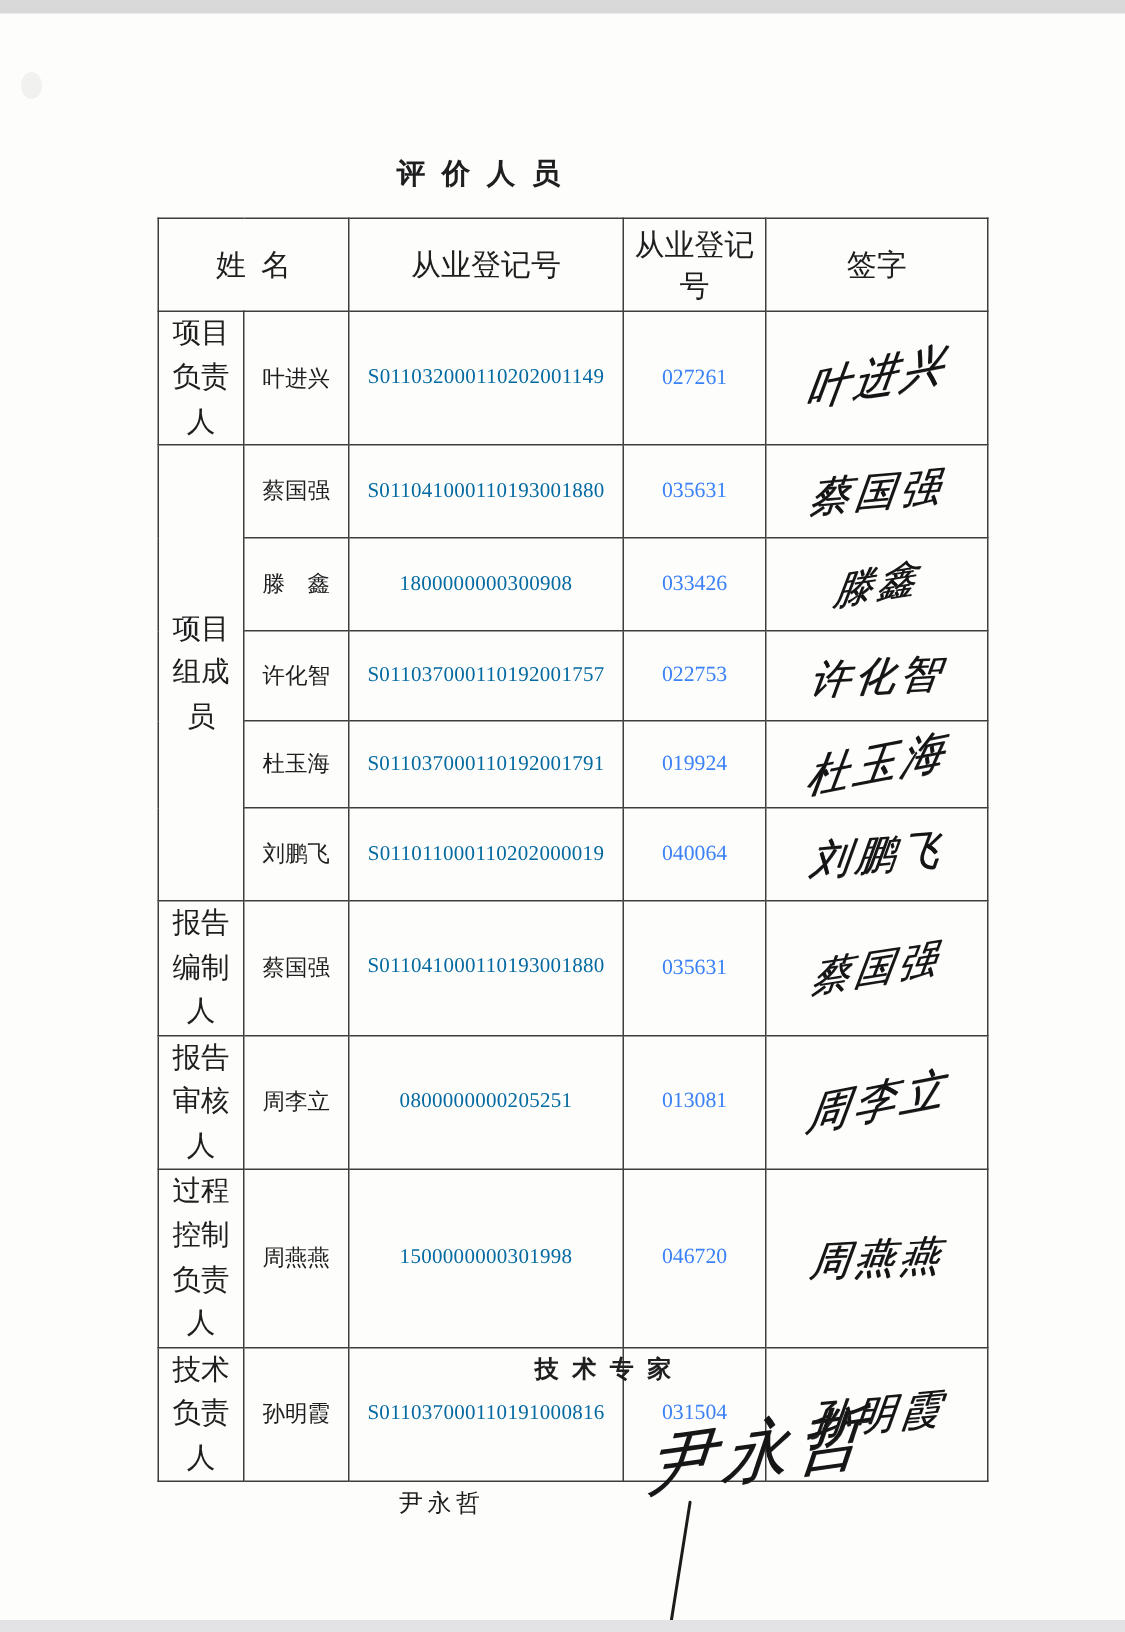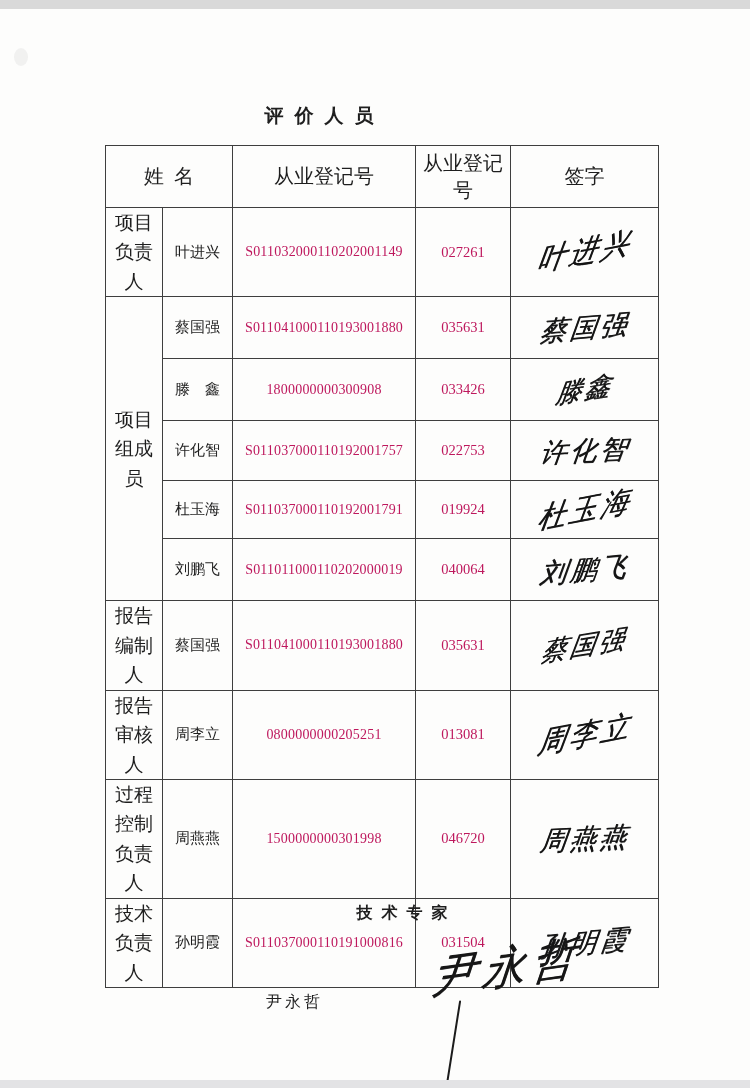--- a/index.html
+++ b/index.html
@@ -19,22 +19,22 @@
   .col-role{width:57px;}
   .col-name{width:70px;}
   .col-cert{width:183px;}
   .col-reg{width:95px;}
   .col-sign{width:148px;}
 
   .hdr{font-size:20px;color:#1e1e1e;}
   .hdr-name{letter-spacing:10px;text-indent:10px;}
   .role{font-size:19px;white-space:pre-line;line-height:1.55;color:#1e1e1e;}
   .pname{font-size:15px;color:#1e1e1e;}
-  .cert{font-size:14px;letter-spacing:0.2px;color:#be185d;}
-  .reg{font-size:14.5px;color:#be185d;}
+  .cert{font-size:14px;letter-spacing:0.2px;color:#0369a1;}
+  .reg{font-size:14.5px;color:#3b82f6;}
 
   .sig{display:inline-block;font-size:27px;font-style:italic;color:#141414;
        font-family:"DejaVu Serif","Liberation Serif",serif;
        transform:rotate(-7deg) skewX(-16deg);letter-spacing:3px;white-space:nowrap;
        text-shadow:0.4px 0.4px 0.3px #333;}
   .sig-a{transform:rotate(-11deg) skewX(-20deg);font-size:29px;}
   .sig-b{transform:rotate(-5deg) skewX(-12deg);}
   .sig-c{transform:rotate(-9deg) skewX(-18deg);font-size:26px;}
   .sig-d{transform:rotate(-3deg) skewX(-10deg);}
 

